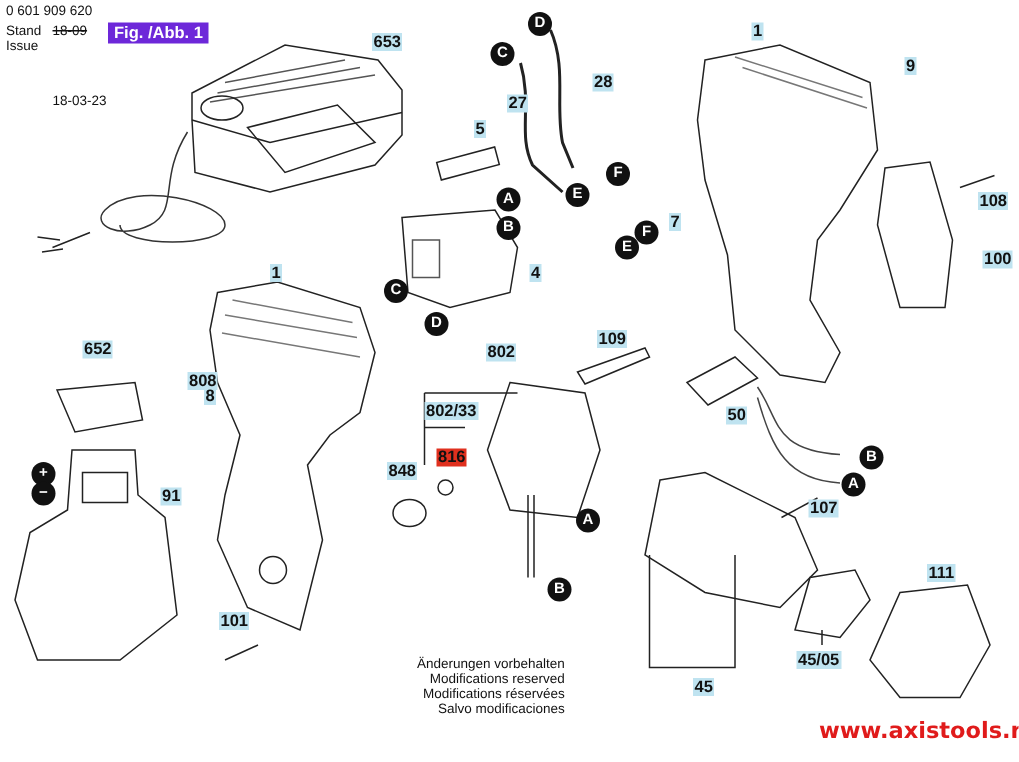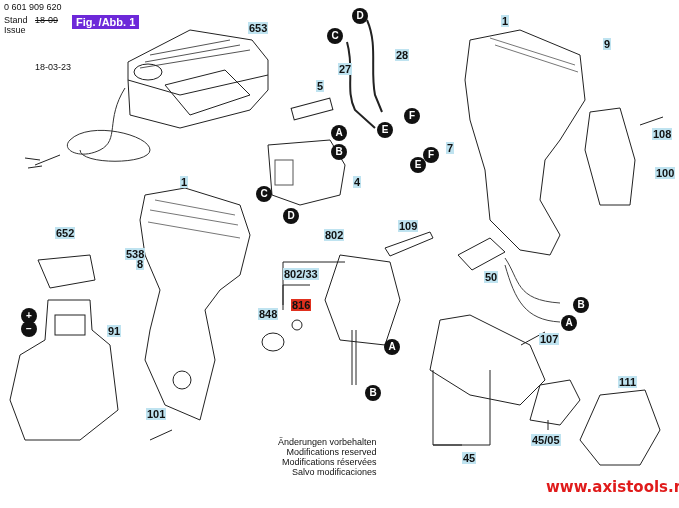--- a/index.html
+++ b/index.html
@@ -96,21 +96,21 @@
 <span class="pn" style="left:180px;top:176px;">1</span>
 <span class="pn" style="left:603px;top:38px;">9</span>
 <span class="pn" style="left:395px;top:49px;">28</span>
 <span class="pn" style="left:338px;top:63px;">27</span>
 <span class="pn" style="left:316px;top:80px;">5</span>
 <span class="pn" style="left:353px;top:176px;">4</span>
 <span class="pn" style="left:446px;top:142px;">7</span>
 <span class="pn" style="left:652px;top:89px;margin-top:39px;">108</span>
 <span class="pn" style="left:655px;top:167px;">100</span>
 <span class="pn" style="left:55px;top:227px;">652</span>
-<span class="pn" style="left:125px;top:248px;">538</span>
+<span class="pn" style="left:125px;top:248px;">808</span>
 <span class="pn" style="left:136px;top:258px;">8</span>
 <span class="pn" style="left:324px;top:229px;">802</span>
 <span class="pn" style="left:283px;top:268px;">802/33</span>
 <span class="pn red" style="left:291px;top:299px;">816</span>
 <span class="pn" style="left:258px;top:308px;">848</span>
 <span class="pn" style="left:107px;top:325px;">91</span>
 <span class="pn" style="left:398px;top:220px;">109</span>
 <span class="pn" style="left:484px;top:271px;">50</span>
 <span class="pn" style="left:539px;top:333px;">107</span>
 <span class="pn" style="left:146px;top:408px;">101</span>

